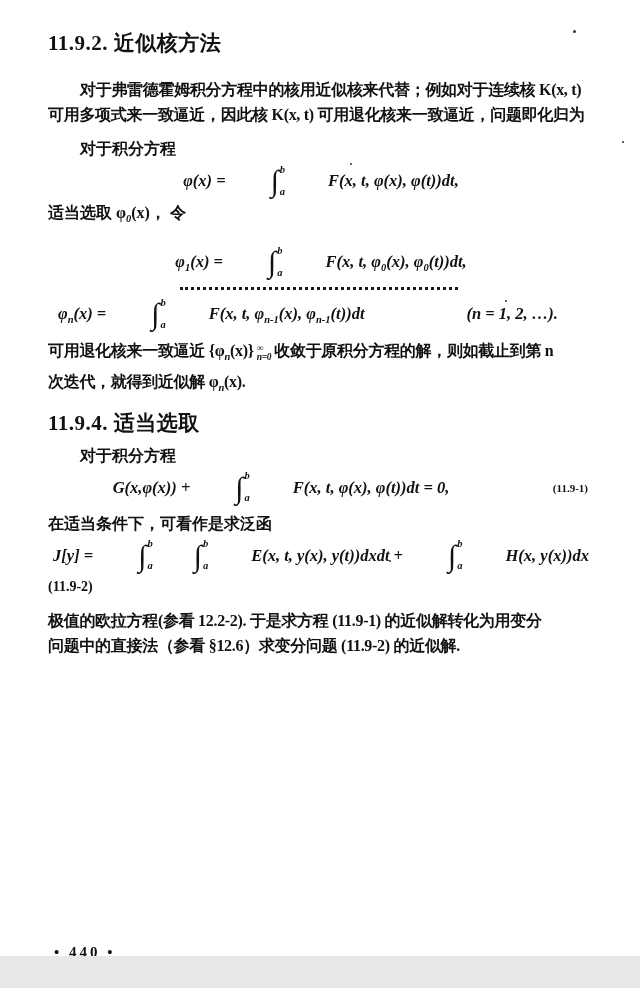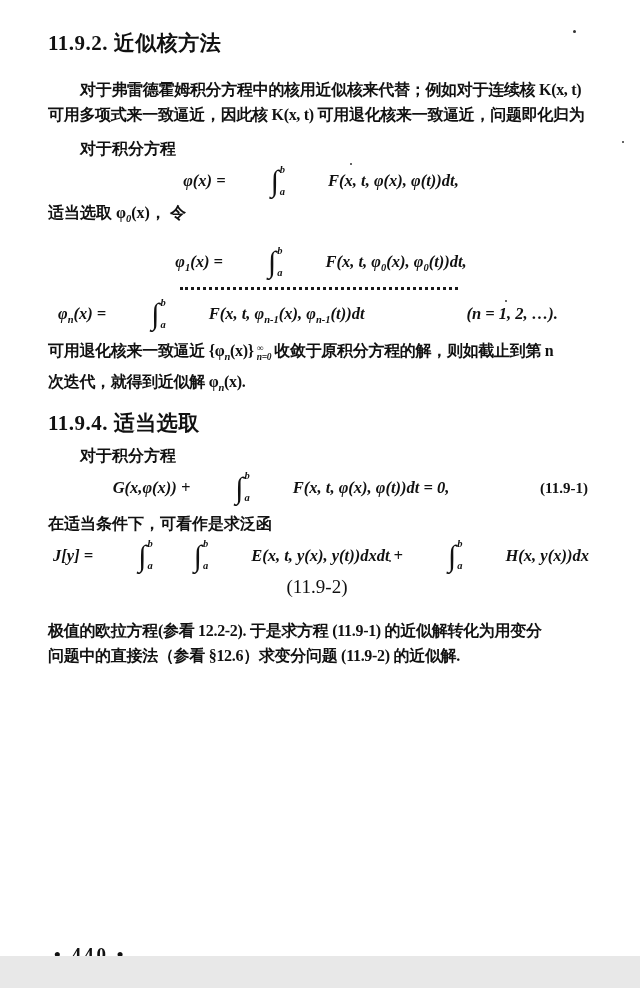--- a/index.html
+++ b/index.html
@@ -67,26 +67,26 @@
   .int-bounds .bt { align-self:flex-start; }
   sub.s { font-size:10.5px; font-style:italic; }
   .gap { display:inline-block; width:22px; }
   .eqn-row { position:relative; }
   .eqnum {
     position:absolute;
     right:6px; top:50%;
     transform:translateY(-50%);
     font-style:normal;
     font-weight:bold;
-    font-size:15px;
+    font-size:11px;
   }
   .eqnum-line {
-    text-align:center;
-    font-weight:normal;
-    font-size:19px;
+    text-align:left;
+    font-weight:bold;
+    font-size:14px;
     line-height:22px;
     padding-right:8px;
   }
   .dots {
     height:3px;
     margin:2px 0 3px 132px;
     width:278px;
     border-bottom:3px dotted #1a1a1a;
   }
   .stack {
@@ -95,36 +95,36 @@
     justify-content:center;
     vertical-align:middle;
     font-size:9.5px;
     line-height:9px;
     font-style:italic;
     margin:0 3px;
   }
   .footer {
     position:absolute;
     left:54px; top:944px;
-    font-size:19px;
+    font-size:15px;
     font-weight:bold;
     letter-spacing:3px;
   }
   .speck { position:absolute; background:#333; border-radius:50%; }
   
   .mt-p1 { margin-top:21px; }
   .mt-h2 { margin-top:14px; }
   .mt-lead { margin-top:10px; }
   .mt-f2 { margin-top:11px; }
   .mt-f3 { margin-top:4px; }
   .mt-p2 { margin-top:4px; }
   .mt-h3 { margin-top:9px; }
   .mt-lead2 { margin-top:8px; }
   .mt-lead3 { margin-top:4px; }
-  .mt-p3 { margin-top:20px; }
+  .mt-p3 { margin-top:10px; }
 </style>
 </head>
 <body>
 
 <div class="page">
 
   <div class="heading">11.9.2. 近似核方法</div>
 
   <div class="mt-p1">
     <div class="bodyline indent">对于弗雷德霍姆积分方程中的核用近似核来代替；例如对于连续核 K(x, t)</div>

